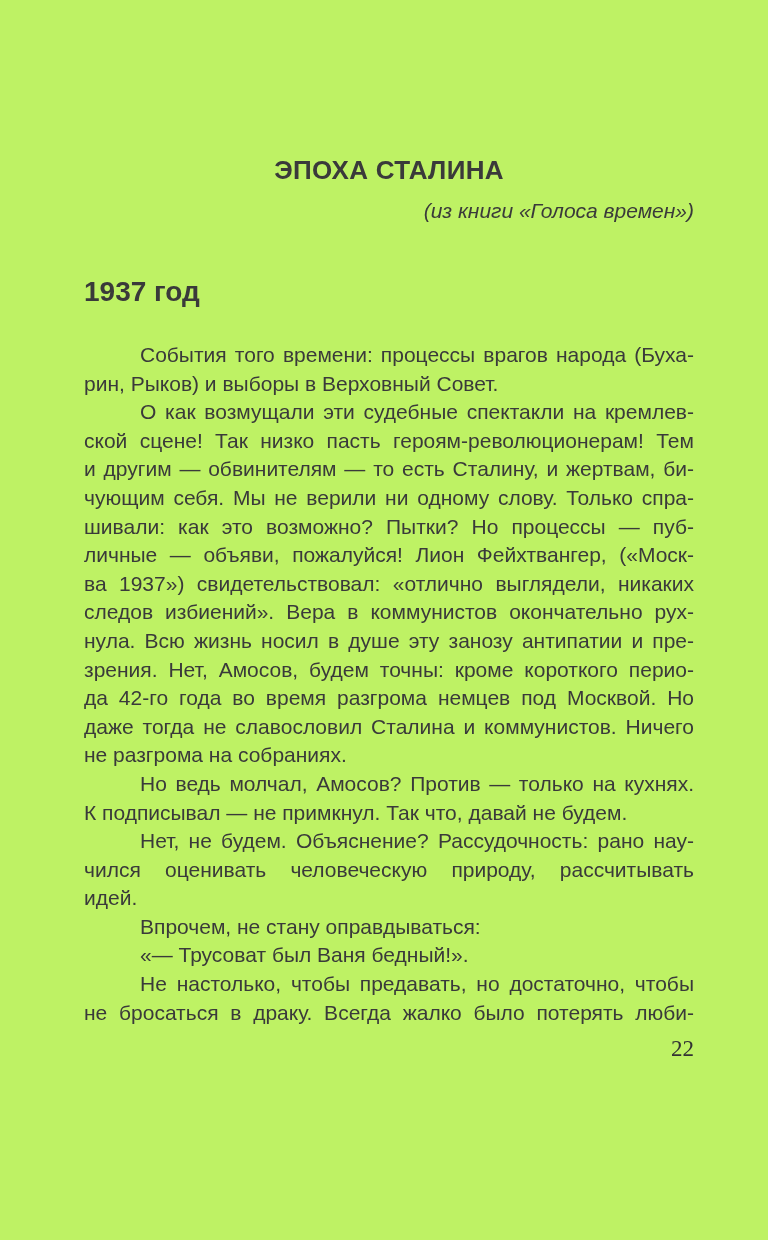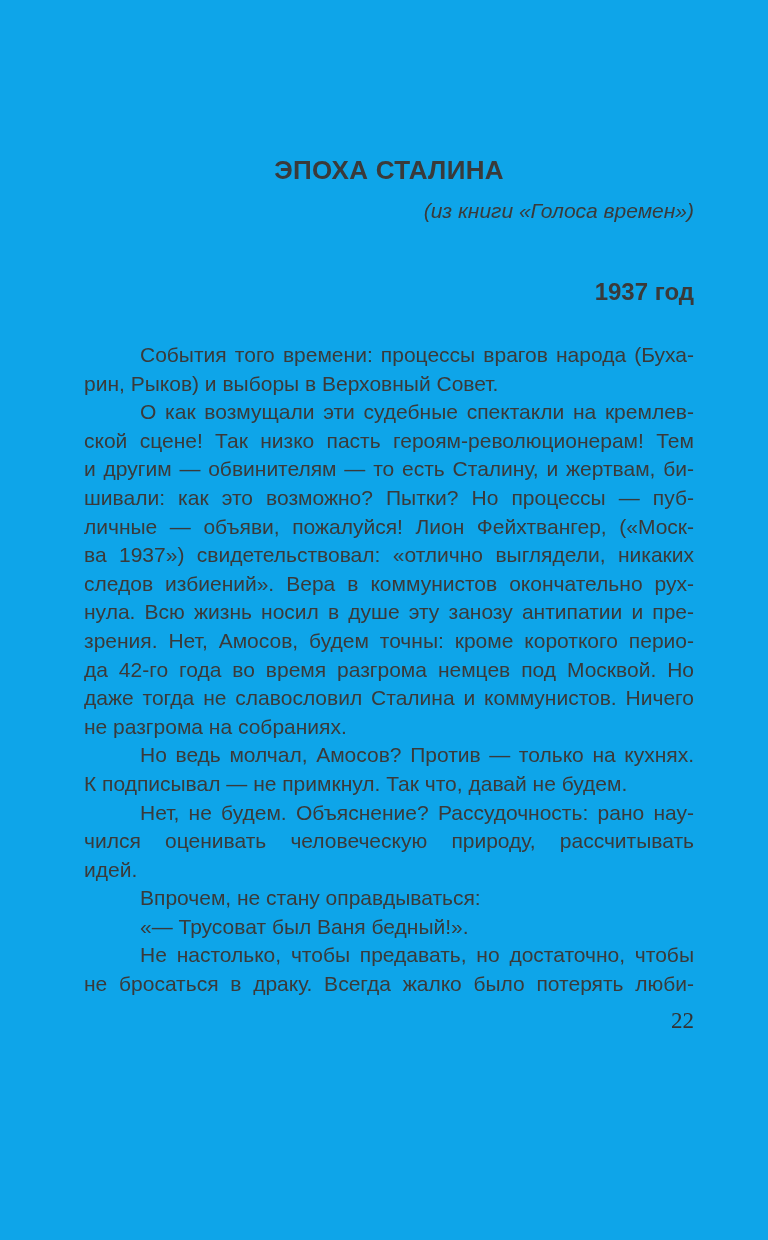--- a/index.html
+++ b/index.html
@@ -1,20 +1,20 @@
 <!DOCTYPE html>
 <html><head>
 <meta charset="utf-8">
 <style>
   html, body { margin: 0; padding: 0; background: #ffffff; }
   .page {
     position: relative;
     width: 768px;
     height: 1240px;
-    background: #0ea5e9;
+    background: #bef264;
     box-sizing: border-box;
     padding: 155px 74px 0 84px;
     font-family: "Liberation Sans", sans-serif;
     color: #3a3a3a;
     overflow: hidden;
   }
   .title {
     font-size: 26px;
     font-weight: bold;
     text-align: center;
@@ -22,23 +22,23 @@
     letter-spacing: 0.3px;
   }
   .subtitle {
     font-size: 21px;
     font-style: italic;
     text-align: right;
     line-height: 25px;
     margin-top: 12px;
   }
   .section-heading {
-    font-size: 24px;
+    font-size: 28px;
     font-weight: bold;
-    text-align: right;
+    text-align: left;
     line-height: 29px;
     margin-top: 54px;
   }
   .body-text {
     margin-top: 35px;
     font-size: 21px;
     line-height: 28.6px;
   }
   .para { margin: 0; }
   .line {
@@ -66,20 +66,21 @@
   <div class="section-heading">1937 год</div>
   <div class="body-text" id="body-text">
       <div class="para">
         <div class="line first">События того времени: процессы врагов народа (Буха-</div>
         <div class="line last">рин, Рыков) и выборы в Верховный Совет.</div>
       </div>
       <div class="para">
         <div class="line first">О как возмущали эти судебные спектакли на кремлев-</div>
         <div class="line">ской сцене! Так низко пасть героям-революционерам! Тем</div>
         <div class="line">и другим — обвинителям — то есть Сталину, и жертвам, би-</div>
+        <div class="line">чующим себя. Мы не верили ни одному слову. Только спра-</div>
         <div class="line">шивали: как это возможно? Пытки? Но процессы — пуб-</div>
         <div class="line">личные — объяви, пожалуйся! Лион Фейхтвангер, («Моск-</div>
         <div class="line">ва 1937») свидетельствовал: «отлично выглядели, никаких</div>
         <div class="line">следов избиений». Вера в коммунистов окончательно рух-</div>
         <div class="line">нула. Всю жизнь носил в душе эту занозу антипатии и пре-</div>
         <div class="line">зрения. Нет, Амосов, будем точны: кроме короткого перио-</div>
         <div class="line">да 42-го года во время разгрома немцев под Москвой. Но</div>
         <div class="line">даже тогда не славословил Сталина и коммунистов. Ничего</div>
         <div class="line last">не разгрома на собраниях.</div>
       </div>

